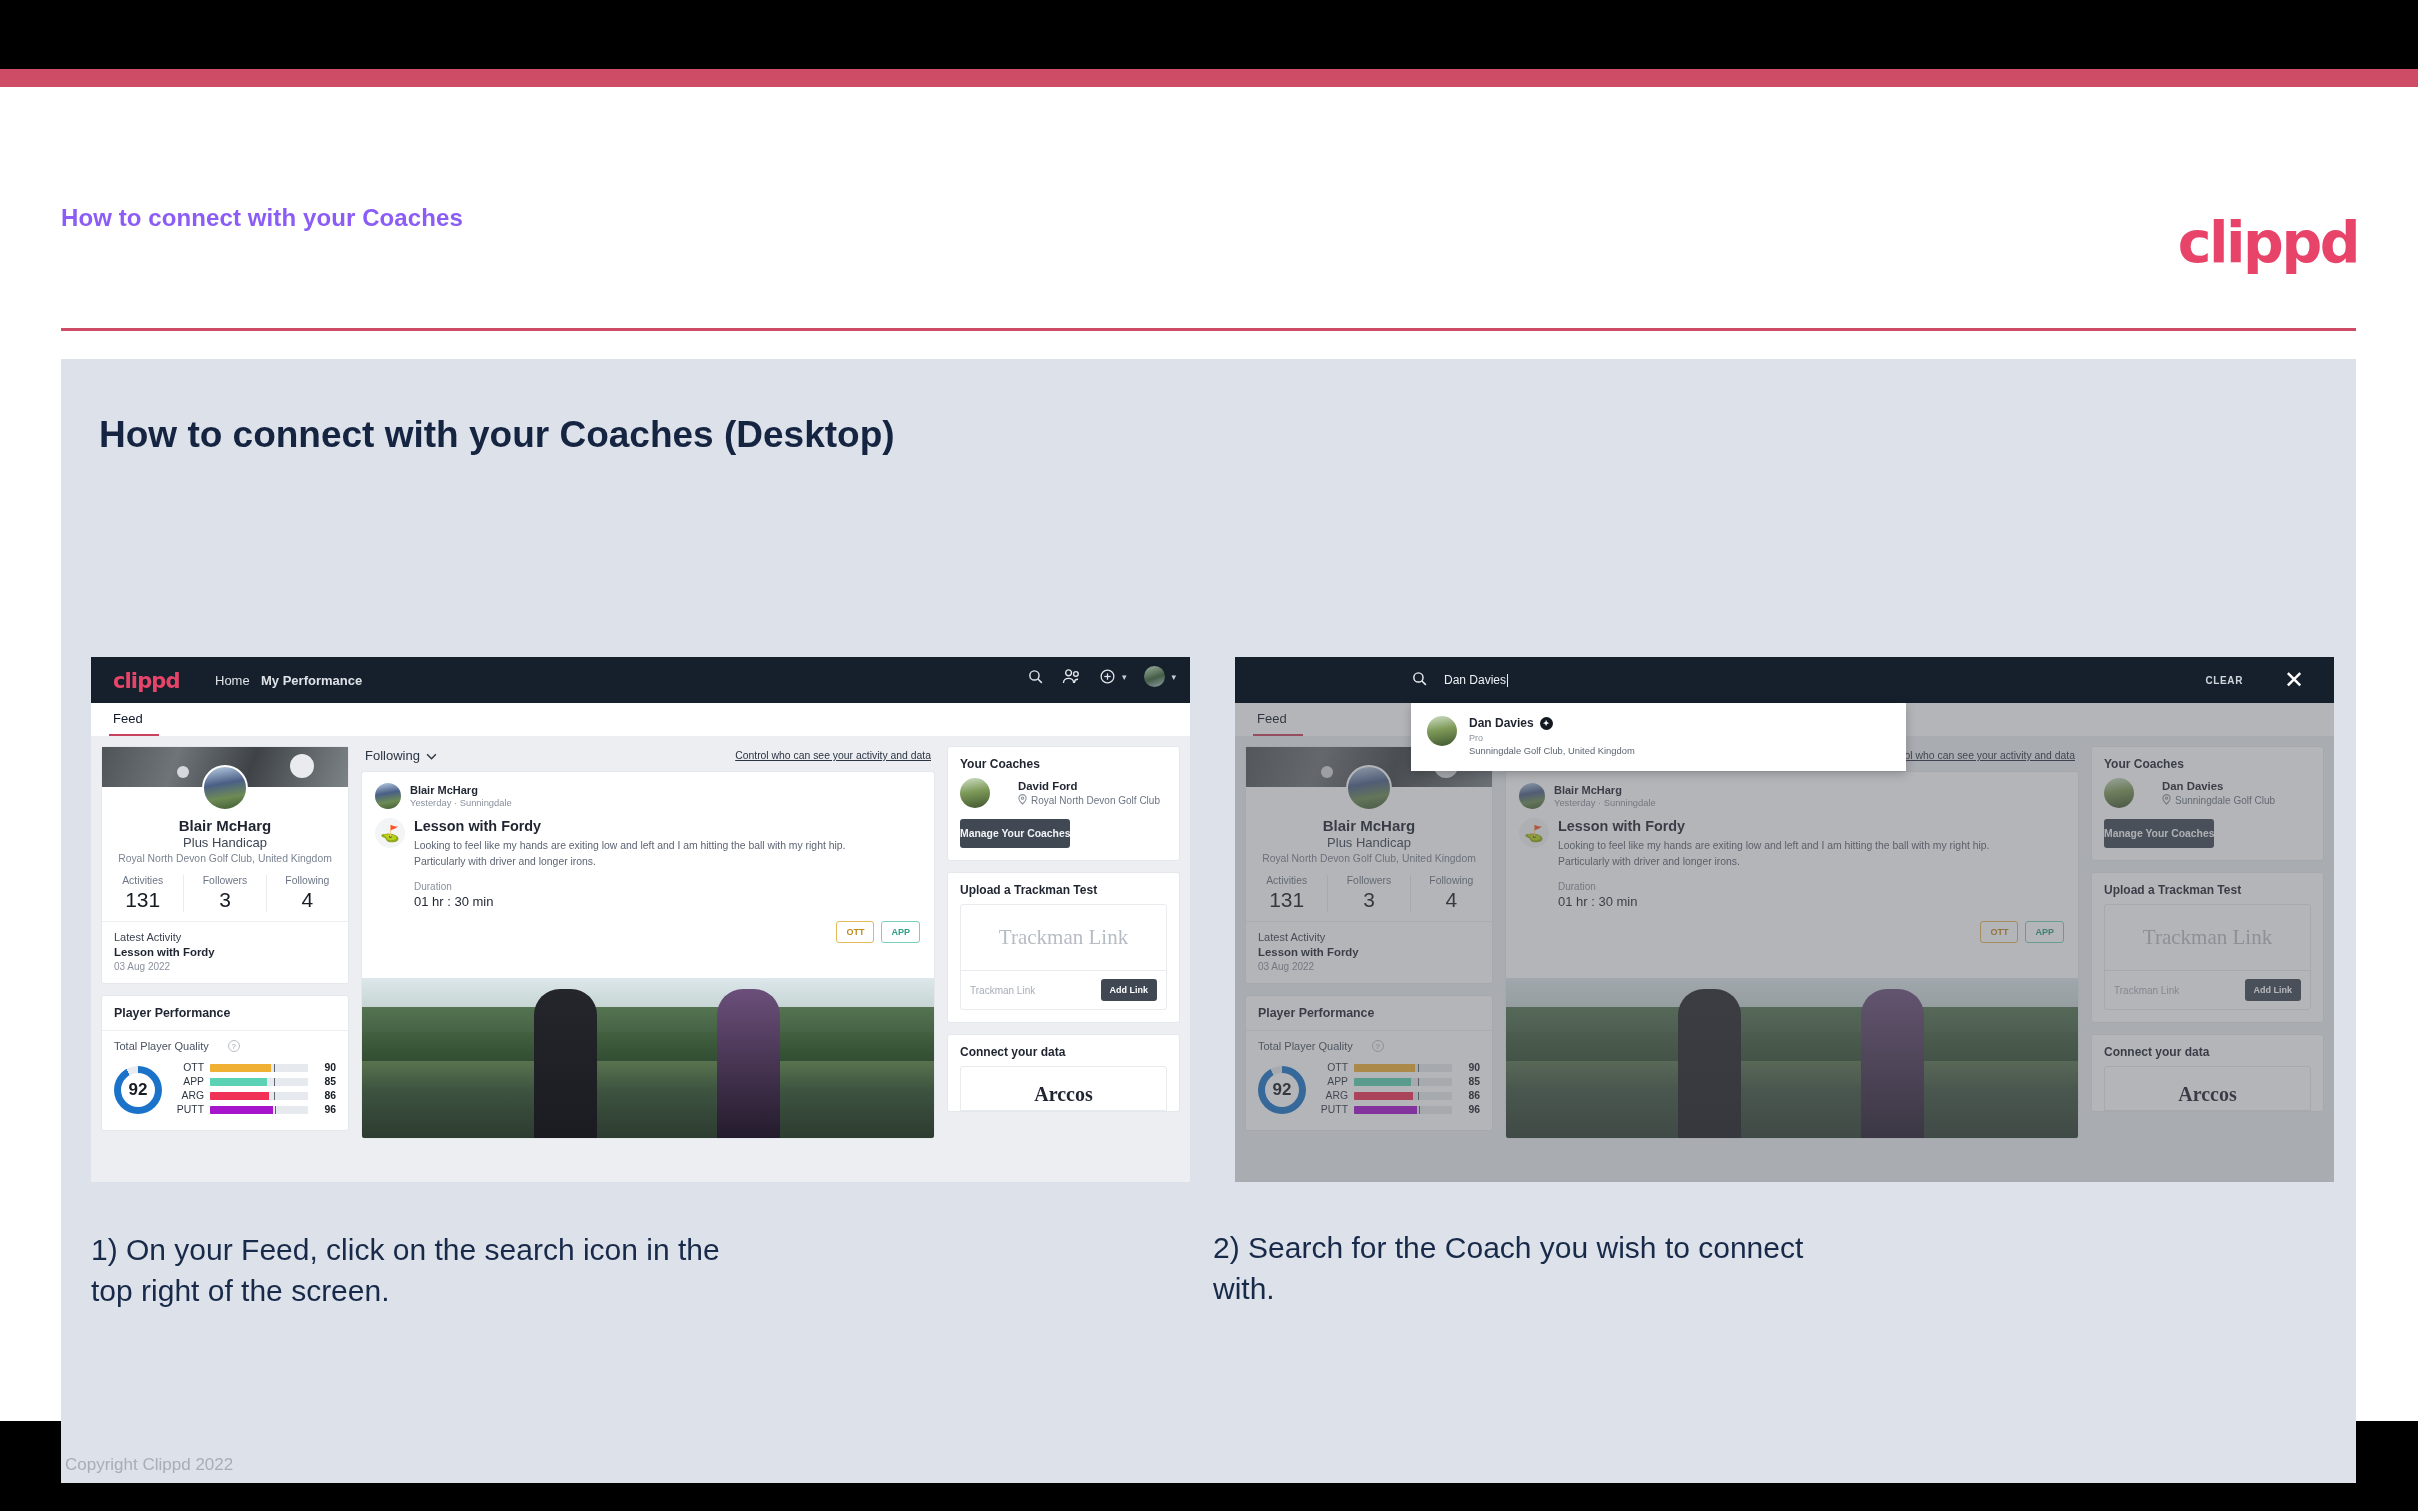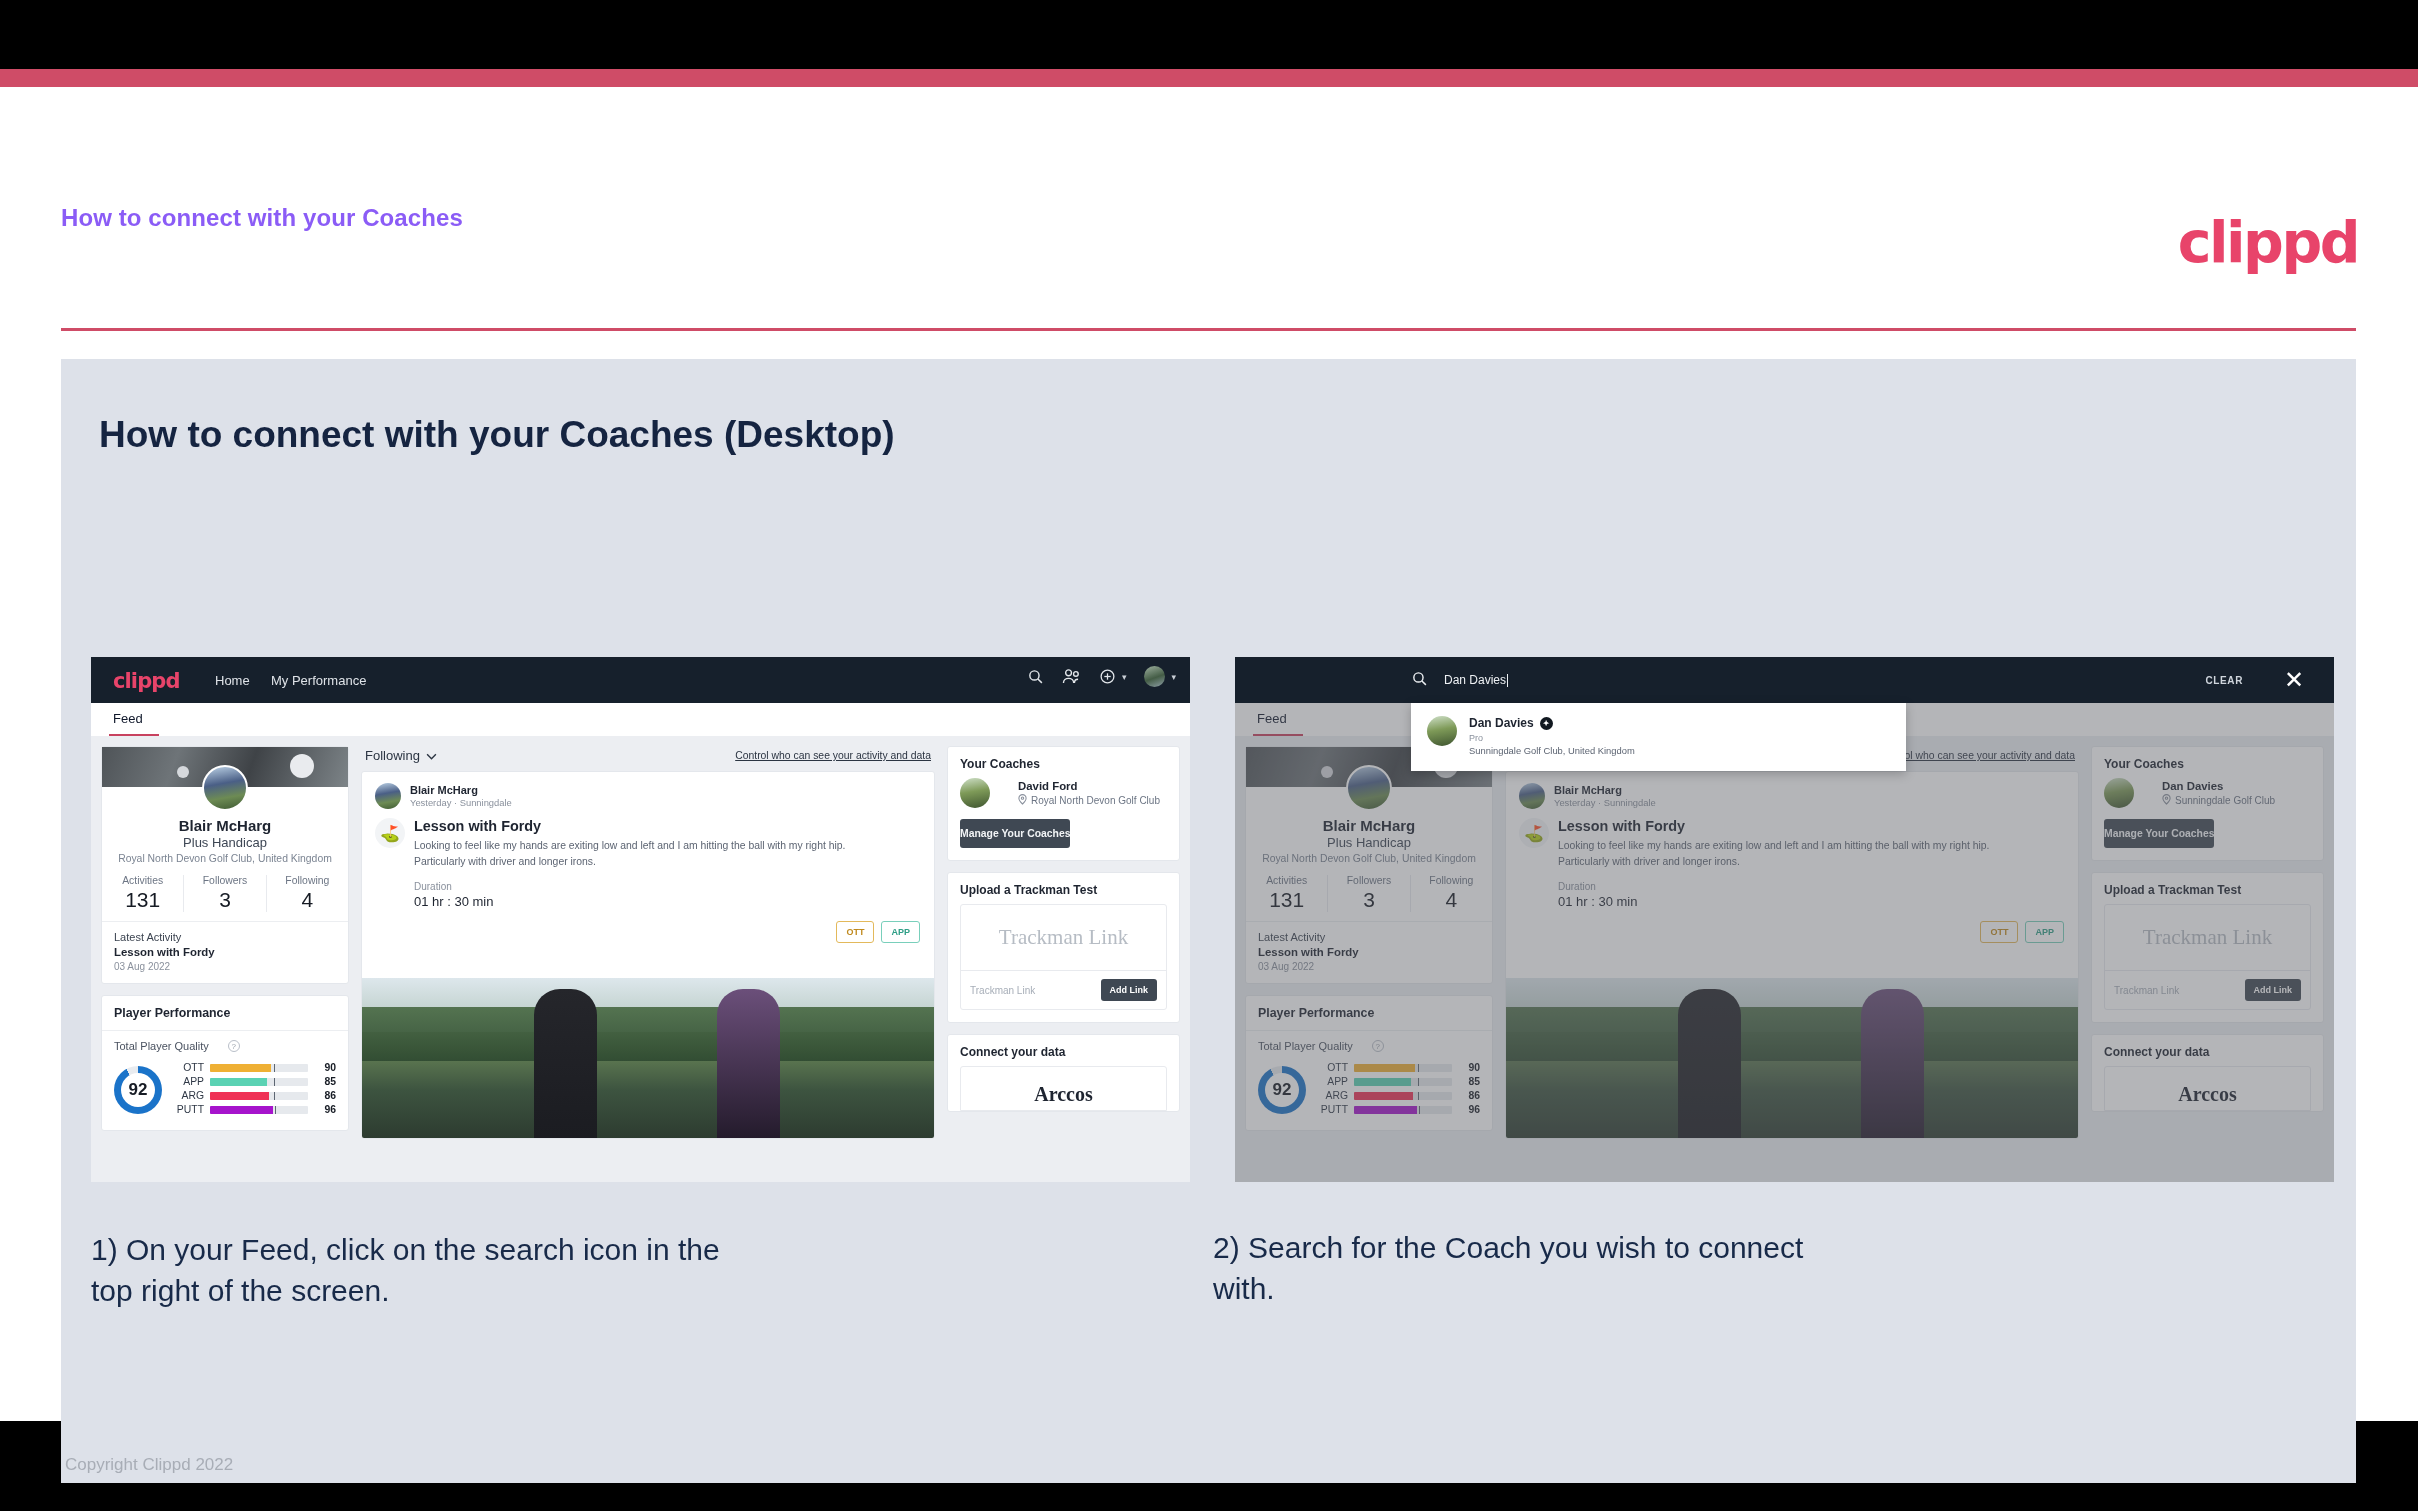--- a/index.html
+++ b/index.html
@@ -34,21 +34,21 @@
   
   .shot { position:absolute; top:570px; width:1099px; height:525px; overflow:hidden; background:#eceef2; }
   .shot.one { left:91px; }
   .shot.two { left:1235px; }
 
   .appnav { position:absolute; left:0; top:0; width:100%; height:46px; background:#16202c; }
   .appnav .nlogo { position:absolute; left:22px; top:12px; font-size:21px; font-weight:800; color:#e8446a;
                    letter-spacing:-0.9px; font-family:"DejaVu Sans", sans-serif; }
   .appnav .nlink { position:absolute; top:16px; font-size:13px; color:#dfe3e8; }
   .appnav .nlink.l1 { left:104px;margin-left:20px; }
-  .appnav .nlink.l2 { left:180px; }
+  .appnav .nlink.l2 { left:170px;font-weight:bold; }
   .navicons { position:absolute; right:14px; top:9px; display:flex; align-items:center; gap:18px; }
   .navicons svg { display:block; }
   .avatarnav { width:21px; height:21px; border-radius:50%;
                background:linear-gradient(160deg,#9fb1a0 0%,#445d46 55%,#8fa0a8 100%); }
   .chev { font-size:9px; color:#c9cfd6; margin-left:-12px; }
 
   .tabbar { position:absolute; left:0; top:46px; width:100%; height:34px; background:#fff; border-bottom:1px solid #e2e5ea; }
   .tabbar .tab { position:absolute; left:22px; top:8px; font-size:13px; color:#0f172a; }
   .tabbar .tabline { position:absolute; left:18px; top:31px; width:50px; height:3px; background:#c8425f; }
 

